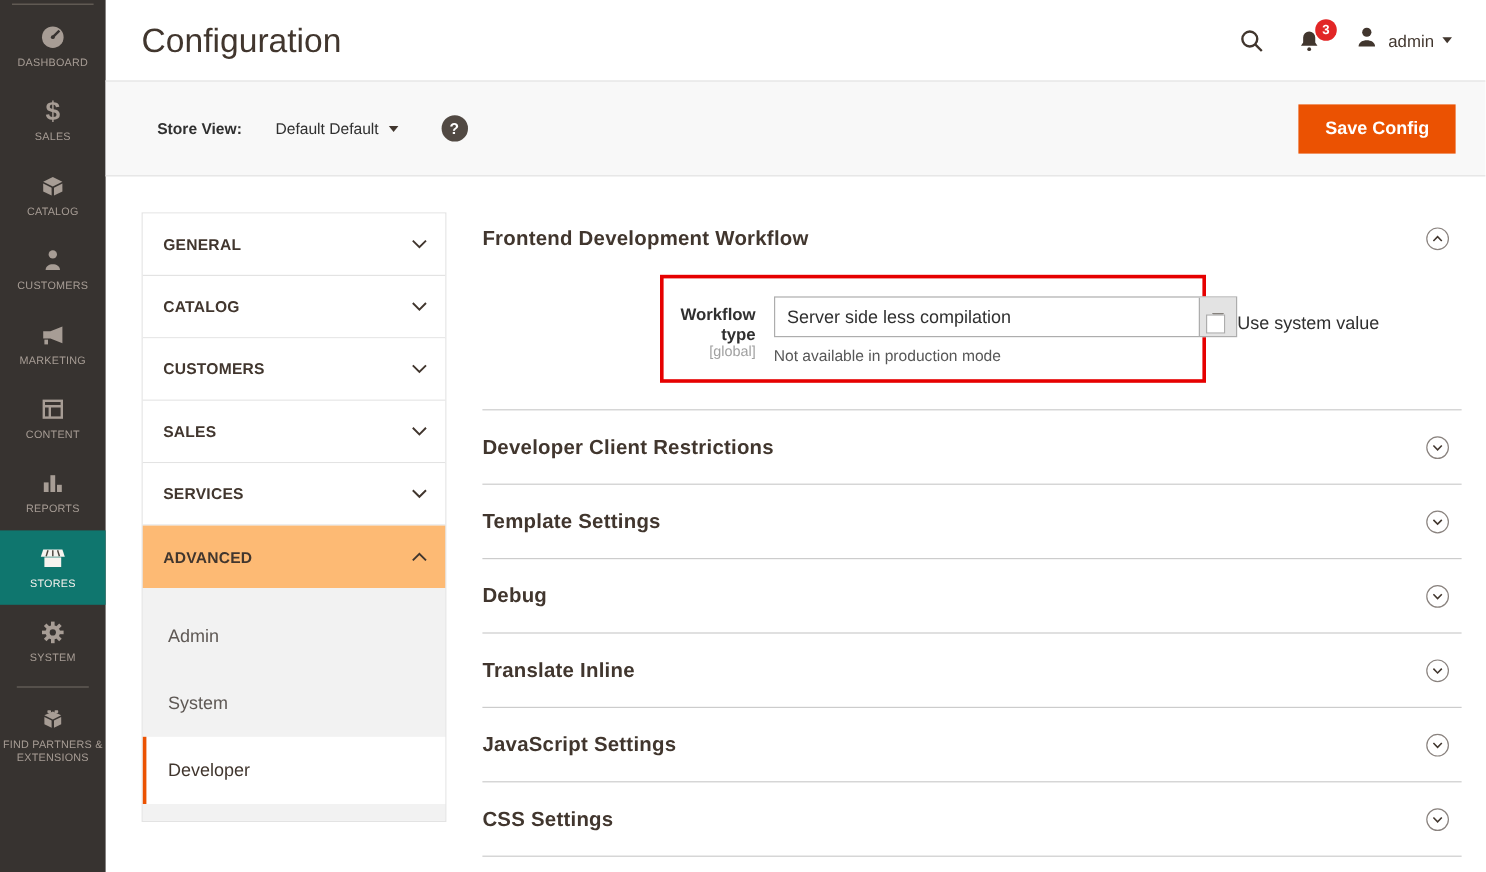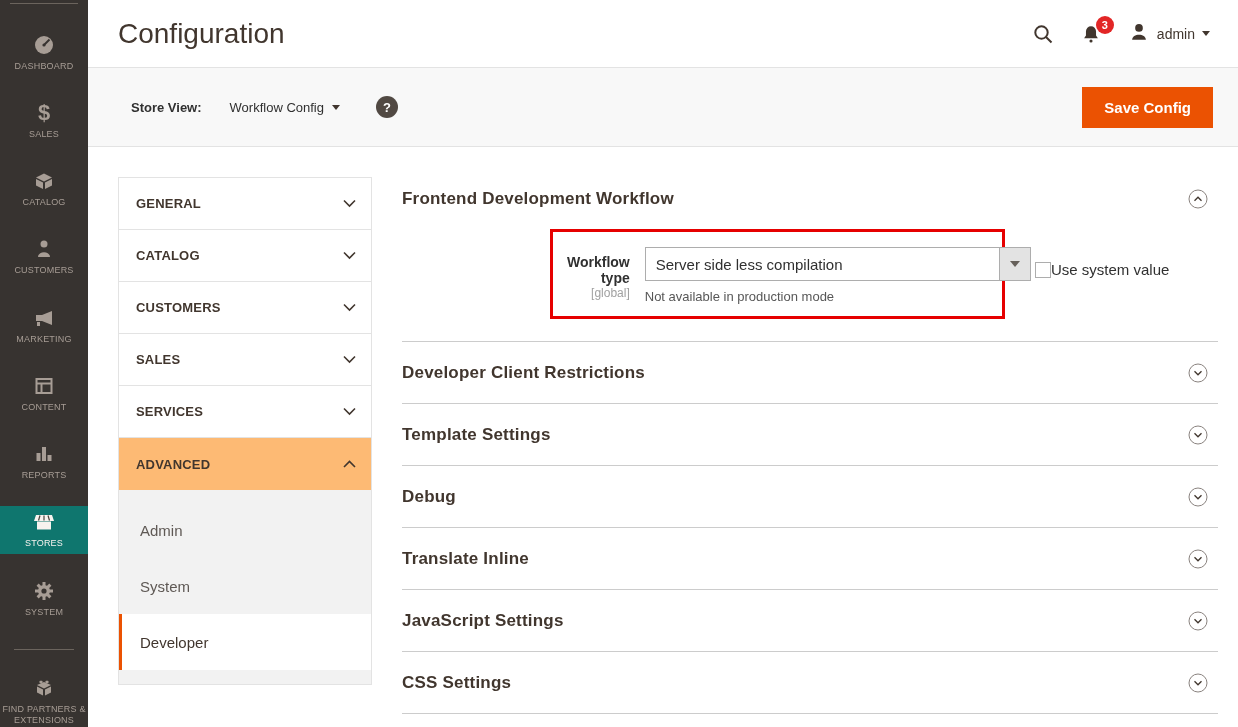--- a/index.html
+++ b/index.html
@@ -1,21 +1,21 @@
 <!DOCTYPE html>
 <html style="--accent: #eb5202; --highlight: #e60000; --badge: #e22626;"><head>
 <meta charset="utf-8">
 <style>
   :root{ --accent:#eb5202; --highlight:#e60000; --badge:#e22626; }
   *{box-sizing:border-box; margin:0; padding:0;}
   html,body{width:1238px;height:727px;overflow:hidden;}
   body{font-family:"Liberation Sans", sans-serif; background:#fff; color:#41362e; display:flex;}
 
   
-  .sidebar{width:88px; height:727px; background:#373330; flex:0 0 88px; display:flex; flex-direction:column; align-items:stretch;gap:20px;}
+  .sidebar{width:88px; height:727px; background:#373330; flex:0 0 88px; display:flex; flex-direction:column; align-items:stretch;}
   .sidebar-rule{border-top:1px solid #6b645d; margin:3px 10px 4px 10px;}
   .nav-item{height:62px; display:flex; flex-direction:column; align-items:center; justify-content:center; cursor:pointer; color:#a79d95;}
   .nav-item .nav-icon{height:24px; display:flex; align-items:center; justify-content:center; color:#a79d95;}
   .nav-item .nav-label{font-size:9px; letter-spacing:.2px; margin-top:4px; text-align:center; line-height:1.25; padding:0 2px; color:#a79d95;}
   .nav-item.active{background:#0f766e;}
   .nav-item.active .nav-label,.nav-item.active .nav-icon{color:#f7f3ef;}
   .nav-item.tall{height:66px;}
   .nav-divider{border-top:1px solid #6b645d; margin:6px 14px;}
   .dollar{font-size:22px; font-weight:bold; line-height:22px;}
 
@@ -67,21 +67,21 @@
   .field-label-col{width:108px; text-align:right; margin-right:15px; padding-top:7px;}
   .field-label{font-size:14px; font-weight:600; color:#303030; line-height:1.15;}
   .field-scope{font-size:12px; color:#a1a1a1;}
   .field-input-col{flex:1;}
   .select{width:386px; height:34px; border:1px solid #adadad; background:#fff; display:flex; align-items:stretch; cursor:pointer;}
   .select-value{flex:1; font-size:15px; color:#303030; display:flex; align-items:center; padding:0 10px; white-space:nowrap; overflow:hidden;}
   .select-arrow{width:31px; background:#e3e3e3; border-left:1px solid #adadad; display:flex; align-items:center; justify-content:center;}
   .select-arrow .tri{width:0;height:0;border-left:5px solid transparent;border-right:5px solid transparent;border-top:6px solid #66605a;}
   .field-note{font-size:13px; color:#575757; margin-top:8px;}
 
-  .checkbox-group{display:flex; align-items:center; margin-left:30px; margin-top:32px;}
+  .checkbox-group{display:flex; align-items:center; gap:10px; margin-top:32px;}
   .checkbox{width:16px; height:16px; border:1px solid #adadad; background:#fff; cursor:pointer;}
   .checkbox-label{font-size:15px; color:#303030;}
 </style>
 </head>
 <body>
 
 <div class="sidebar">
   <div class="sidebar-rule"></div>
 
   <div class="nav-item">
@@ -227,21 +227,21 @@
         </span>
         <span class="admin-name">admin</span>
         <span class="caret-down"></span>
       </span>
     </div>
   </div>
 
   <div class="store-bar">
     <span class="store-view-label">Store View:</span>
     <span class="store-switcher">
-      <span class="store-view-value">Workflow Config</span>
+      <span class="store-view-value">Default Default</span>
       <span class="caret-down"></span>
     </span>
     <span class="help-icon">?</span>
     <button class="save-btn">Save Config</button>
   </div>
 
   <div class="content">
 
     <div class="config-nav">
       <div class="cfg-group">

